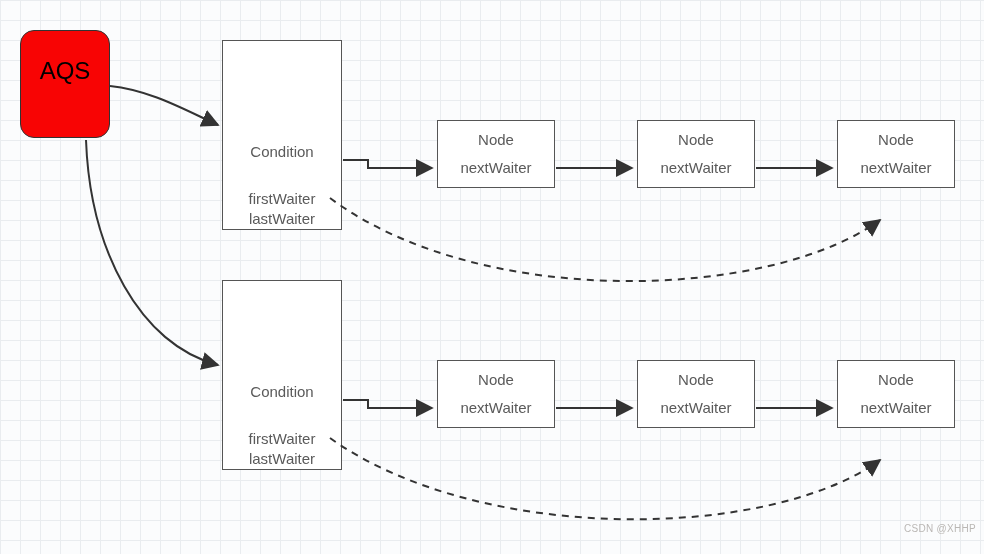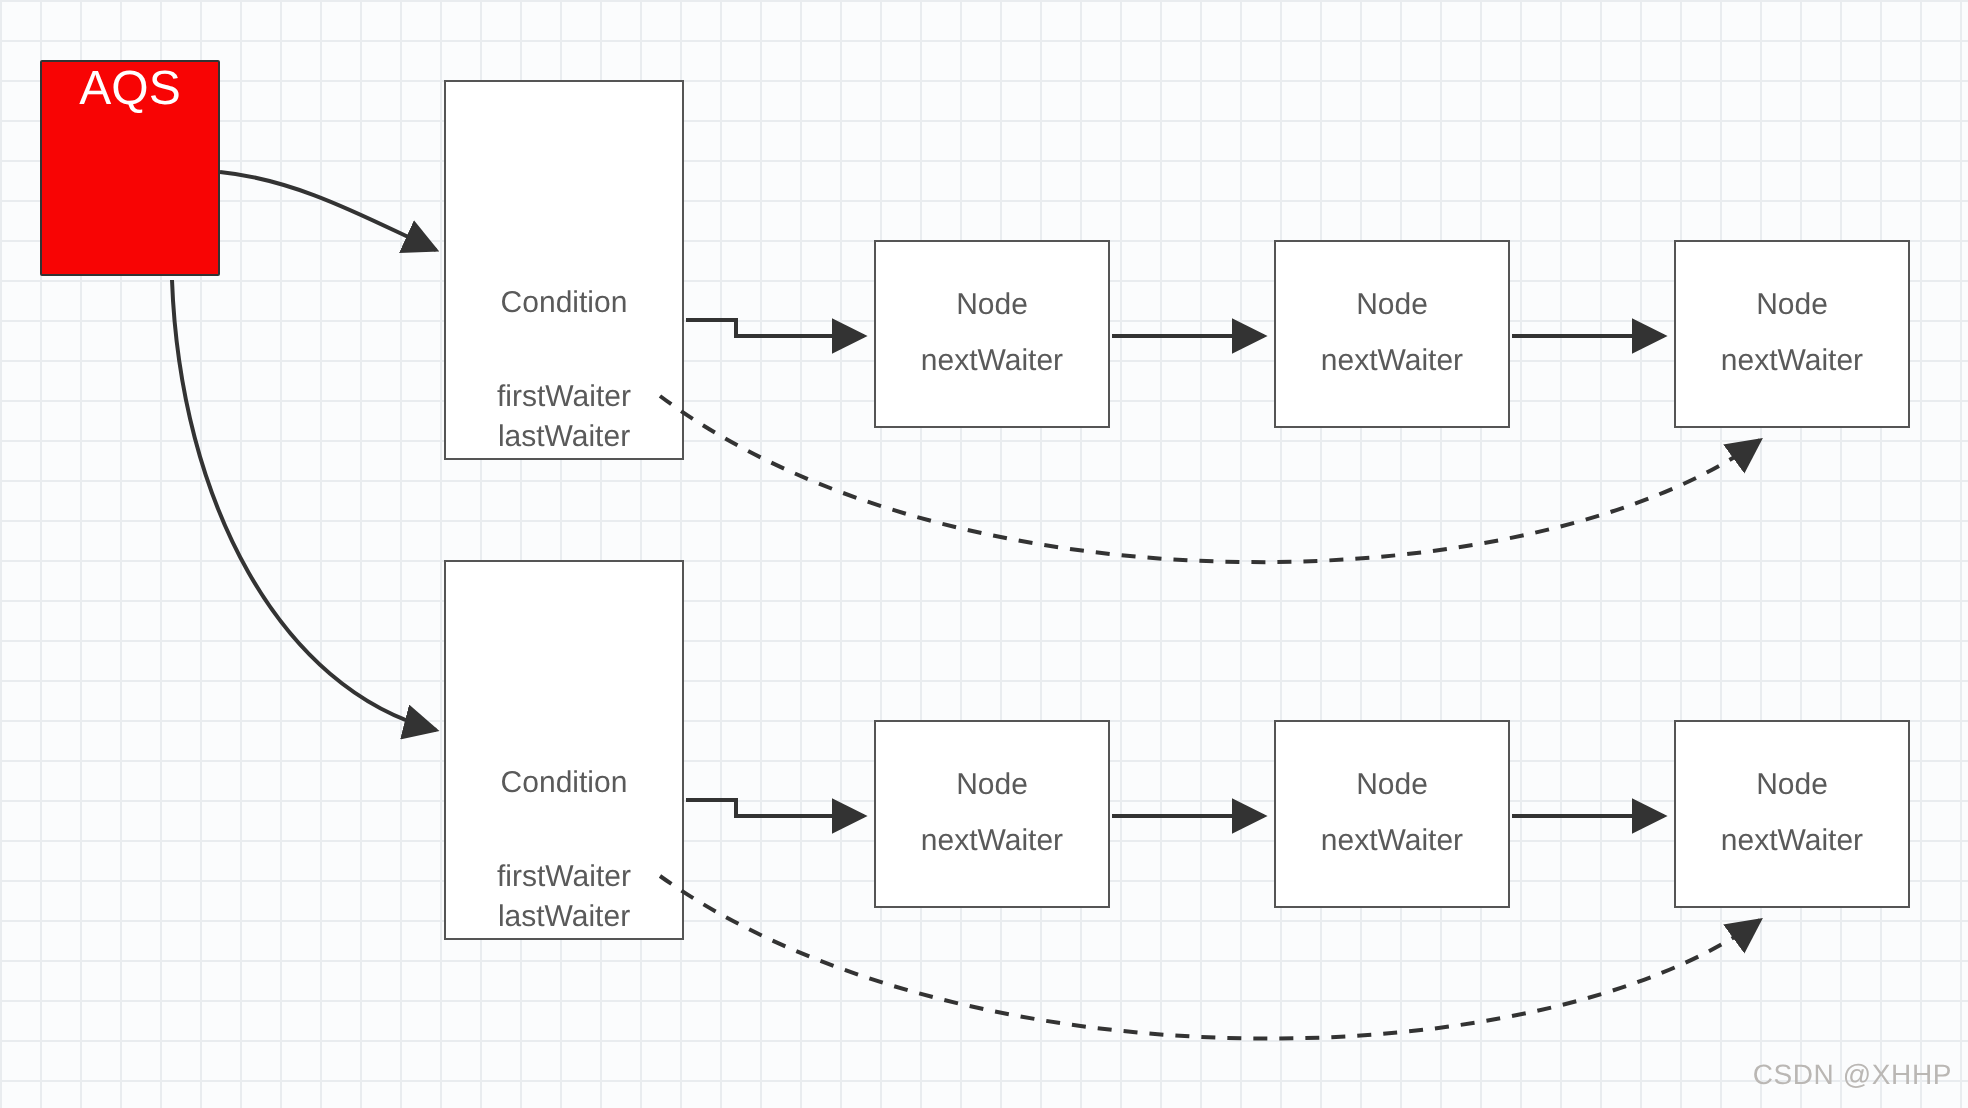--- a/index.html
+++ b/index.html
@@ -8,30 +8,30 @@
   background:
     linear-gradient(#e9ecef 1px,transparent 1px) 0 0/20px 20px,
     linear-gradient(90deg,#e9ecef 1px,transparent 1px) 0 0/20px 20px,
     #fbfcfd;
   font-family:Arial,Helvetica,sans-serif;
   font-size:15px;color:#5a5a5a;position:relative;overflow:hidden;
 }
 .box{position:absolute;background:#fff;border:1.5px solid #555;box-sizing:border-box;
   display:flex;flex-direction:column;align-items:center;justify-content:center;text-align:center;line-height:1.35}
 .aqs{position:absolute;left:20px;top:30px;width:90px;height:108px;background:#f80404;
-  border:1.5px solid #333;border-radius:1px;color:#ffffff;font-size:24px;
-  display:flex;align-items:flex-start;justify-content:center;box-sizing:border-box}
+  border:1.5px solid #333;border-radius:14px;color:#000000;font-size:24px;
+  display:flex;align-items:flex-start;justify-content:center;padding-top:26px;box-sizing:border-box}
 .cond{left:222px;width:120px;height:190px;justify-content:flex-end;padding-top:35px}
 .cond .gap{height:26px}
-.node{width:118px;height:94px}
+.node{width:118px;height:68px}
 .n1a{left:437px;top:120px}.n1b{left:637px;top:120px}.n1c{left:837px;top:120px}
 .n2a{left:437px;top:360px}.n2b{left:637px;top:360px}.n2c{left:837px;top:360px}
 .c1{top:40px}.c2{top:280px}
 svg{position:absolute;left:0;top:0;pointer-events:none}
-.watermark{position:absolute;right:8px;bottom:9px;font-size:14px;color:#bab7b4;letter-spacing:.3px}
+.watermark{position:absolute;right:8px;bottom:20px;font-size:10px;color:#bab7b4;letter-spacing:.3px}
 </style>
 </head>
 <body>
 
 <div class="aqs">
   <span>AQS</span>
 </div>
 
 <div class="box cond c1">
   <span>Condition</span>

